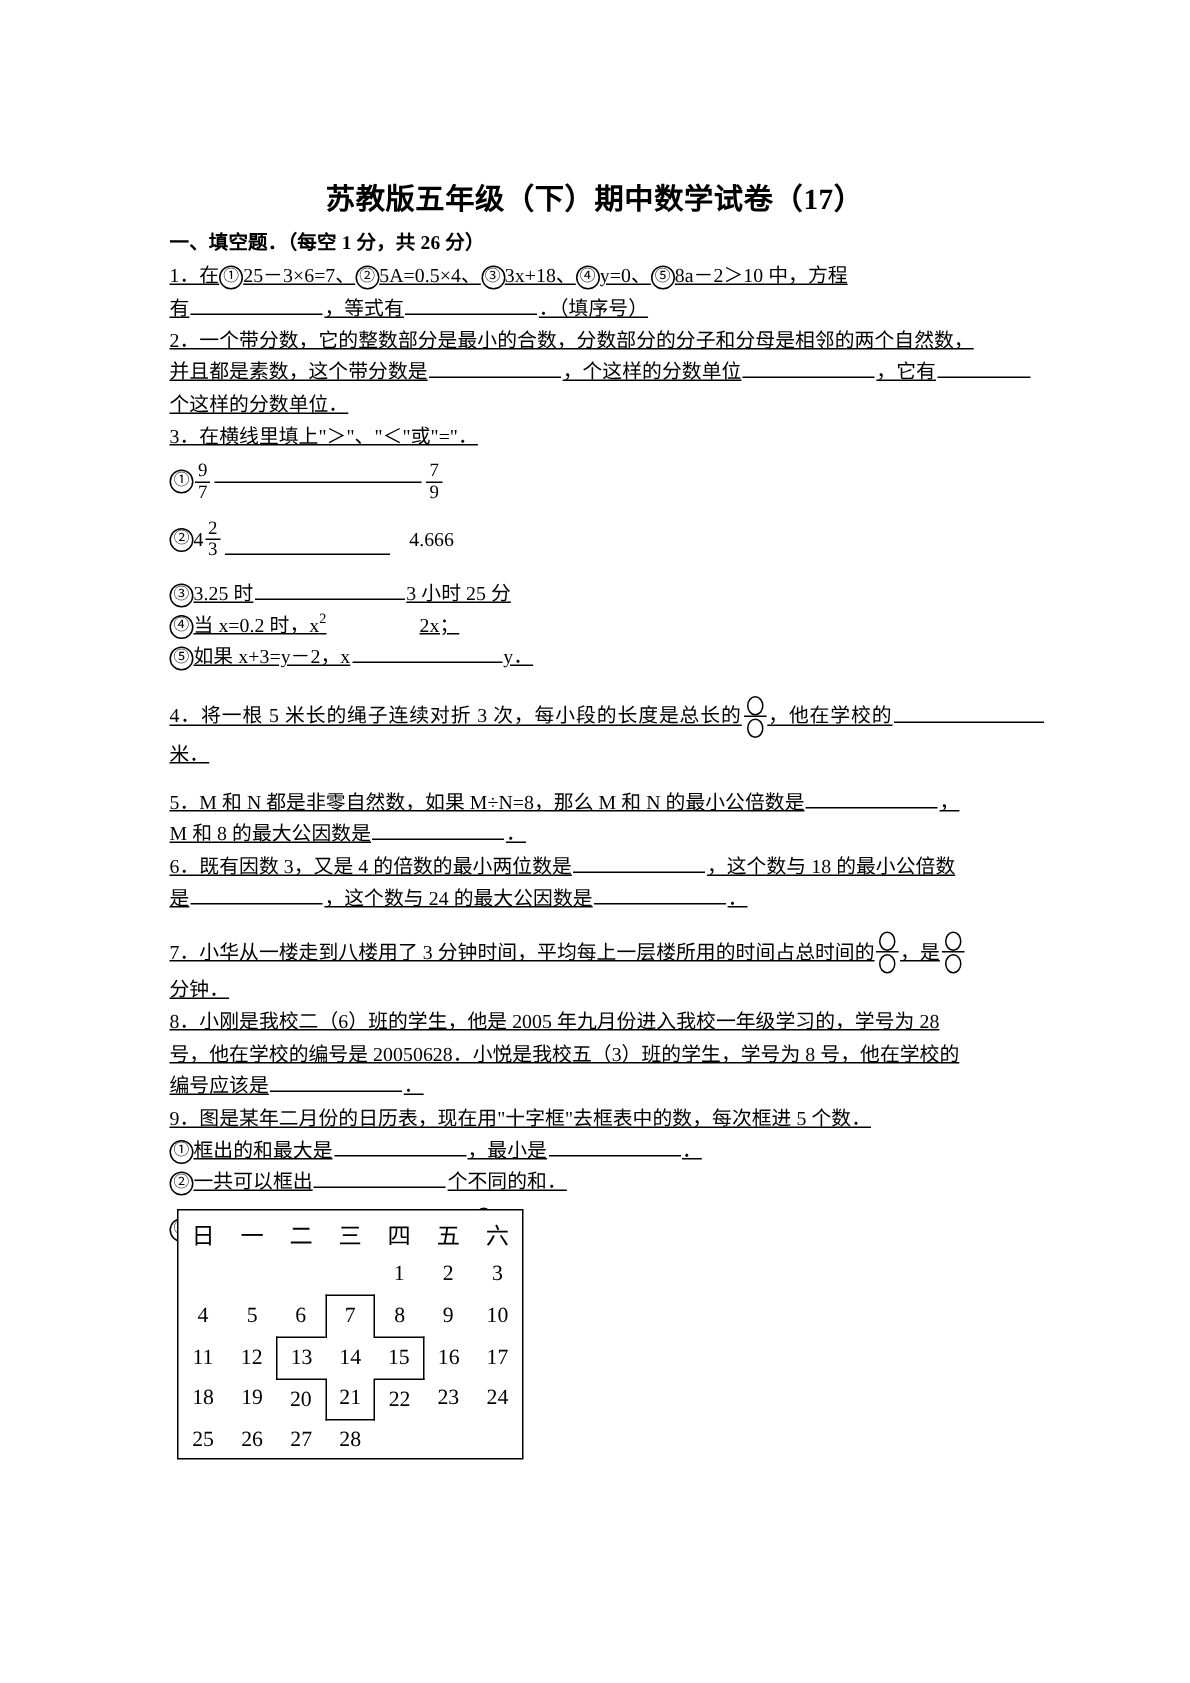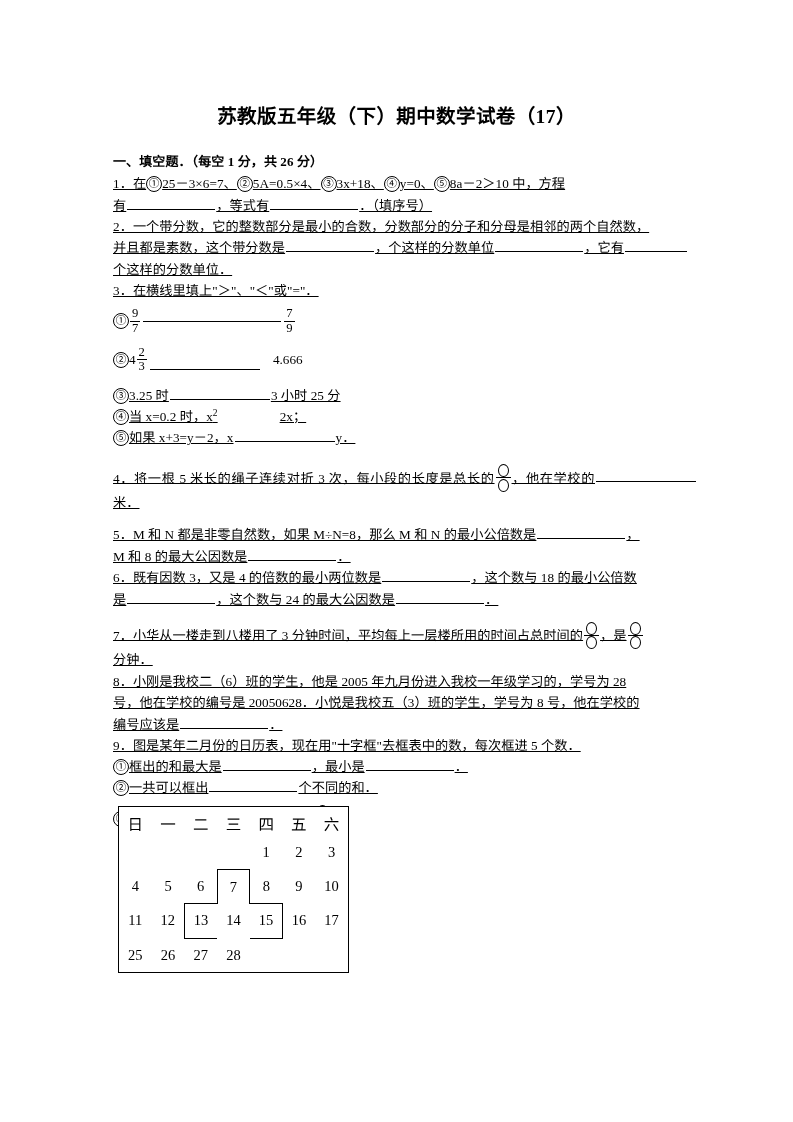--- a/index.html
+++ b/index.html
@@ -15,21 +15,21 @@
     font-family: "Liberation Serif", "DejaVu Serif", serif;
     color: #000000;
     overflow: hidden;
   }
   .page {
     position: absolute;
     left: 0; top: 0;
     width: 793px;
     height: 868px;
     box-sizing: border-box;
-    padding: 0;
+    padding: 16px;
   }
   .doc-title {
     text-align: center;
     font-size: 19.5px;
     font-weight: bold;
     letter-spacing: 0.4px;
     margin: 0;
     padding-top: 100px;
   }
   .body-col {
@@ -321,20 +321,29 @@
         <tr>
           <td class="cell">11</td>
           <td class="cell">12</td>
           <td class="cell cx-left">13</td>
           <td class="cell cx-center">14</td>
           <td class="cell cx-right">15</td>
           <td class="cell">16</td>
           <td class="cell">17</td>
         </tr>
         <tr>
+          <td class="cell">18</td>
+          <td class="cell">19</td>
+          <td class="cell">20</td>
+          <td class="cell cx-bottom">21</td>
+          <td class="cell">22</td>
+          <td class="cell">23</td>
+          <td class="cell">24</td>
+        </tr>
+        <tr>
           <td class="cell">25</td>
           <td class="cell">26</td>
           <td class="cell">27</td>
           <td class="cell">28</td>
           <td class="cell"></td>
           <td class="cell"></td>
           <td class="cell"></td>
         </tr>
       </tbody>
     </table>

